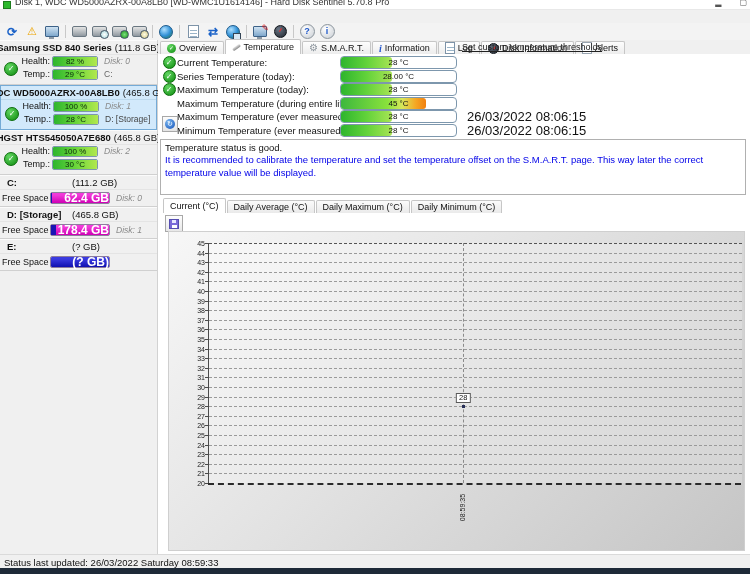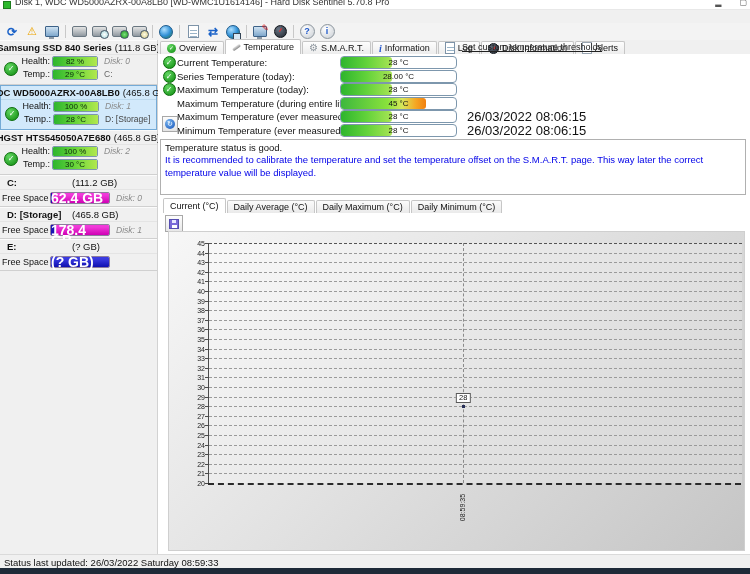--- a/index.html
+++ b/index.html
@@ -66,21 +66,21 @@
   .pcard{height:30px;border-bottom:1px solid #d0d0d0;border-top:1px solid #fbfbfb;background:#f0f0f0;position:relative;}
   .phdr{height:13px;position:relative;font-size:9.5px;border-bottom:1px solid #e4e4e4;}
   .pname{position:absolute;left:7px;top:1px;font-weight:bold;}
   .psize{position:absolute;left:72px;top:1px;}
   .prow{display:flex;align-items:center;height:15px;font-size:9px;padding-left:2px;}
   .pbar{width:58px;height:10px;background:#fff;border:1px solid #8d7d9d;border-radius:2px;position:relative;flex:0 0 auto;}
   .pfill{position:absolute;inset:0;border-radius:1px;}
   .pfill.magenta{background:linear-gradient(#f13ad9 20%,#cf00b4);}
   .pfill.blue{background:linear-gradient(#3a3ae0 20%,#1010b0);}
   .plead{position:absolute;left:0;top:0;bottom:0;background:#1a14b4;}
-  .ptxt{position:absolute;inset:0;text-align:left;font-size:14px;line-height:10px;color:#fff;font-weight:bold;}
+  .ptxt{position:absolute;inset:0;text-align:right;font-size:12px;line-height:10px;color:#fff;font-weight:bold;}
   
   .tabbar{position:absolute;top:0;left:0;right:0;height:14px;background:#f0f0f0;display:flex;align-items:flex-end;padding-left:2px;}
   .tab{display:flex;align-items:center;gap:3px;height:12px;padding:0 6px;font-size:9px;white-space:nowrap;
        border:1px solid #c6c6c6;border-bottom:none;border-radius:2px 2px 0 0;background:linear-gradient(#fdfdfd,#ededed);margin-right:1px;}
   .tab.sel{height:14px;background:#fff;text-align:center;}
   .okdot{width:9px;height:9px;border-radius:50%;background:radial-gradient(circle at 35% 30%,#63d763,#0d8a0d);color:#fff;font-size:6px;line-height:9px;text-align:center;display:inline-block;}
   .thermo{width:9px;height:3px;border-radius:2px;background:linear-gradient(#e8e8e8,#888);transform:rotate(-35deg);display:inline-block;}
   .gsmart{color:#8a939b;font-size:10px;}
   .ginfo{color:#2255cc;font-weight:bold;font-style:italic;font-size:10px;font-family:"Liberation Serif",serif;}
   .docsm{width:8px;height:10px;}

